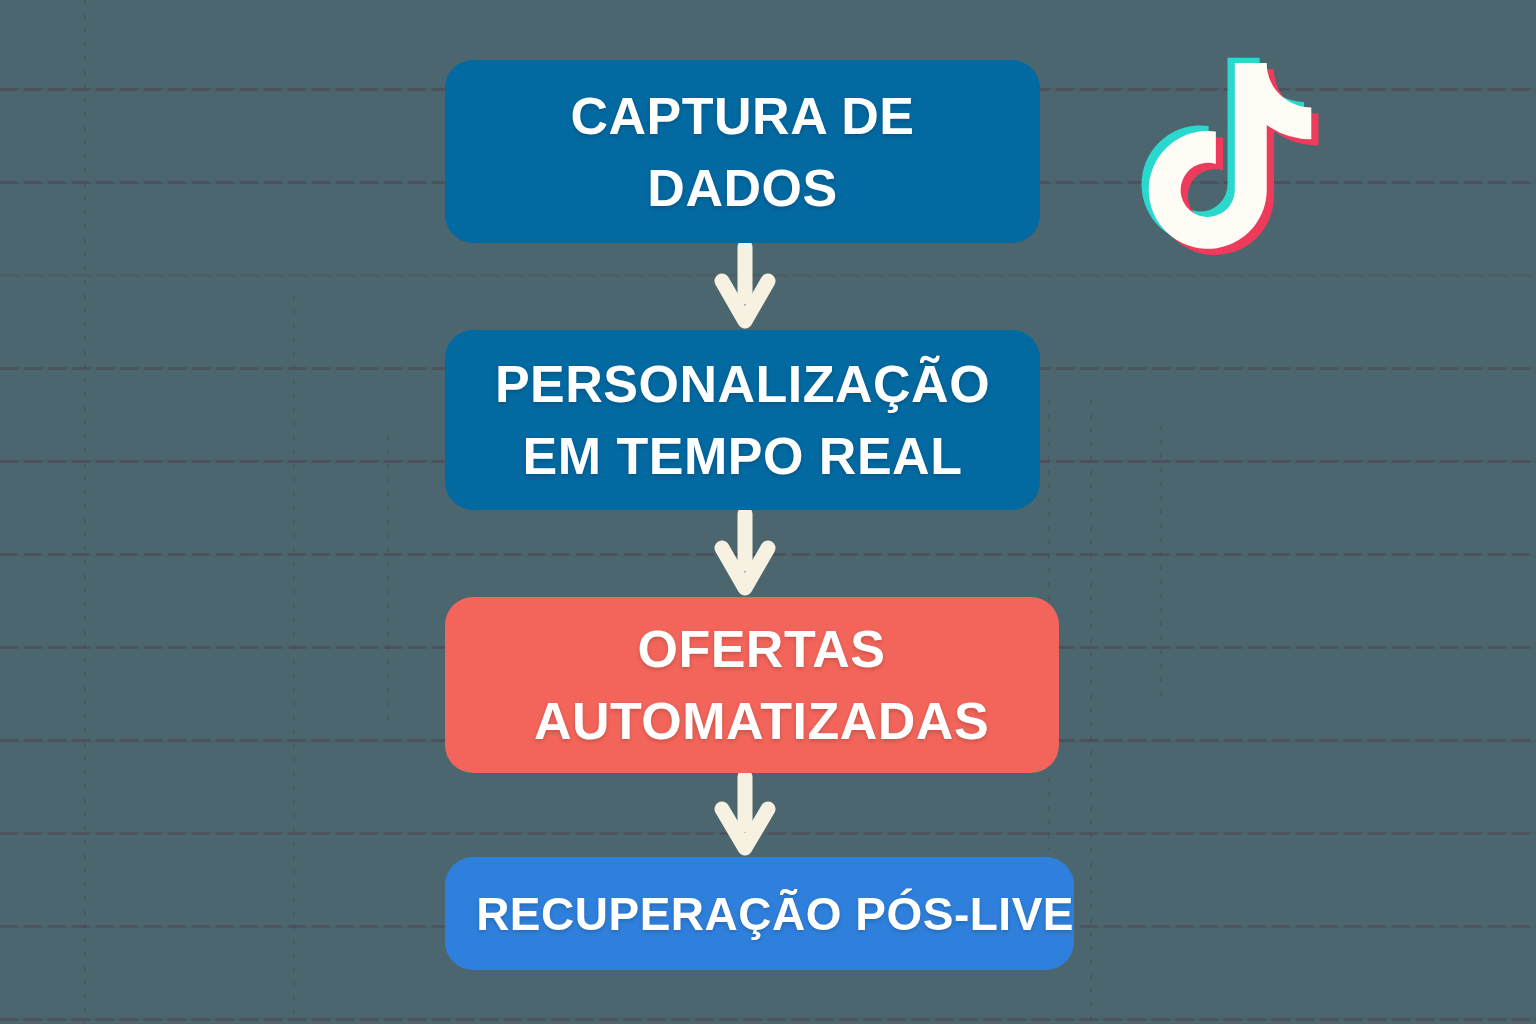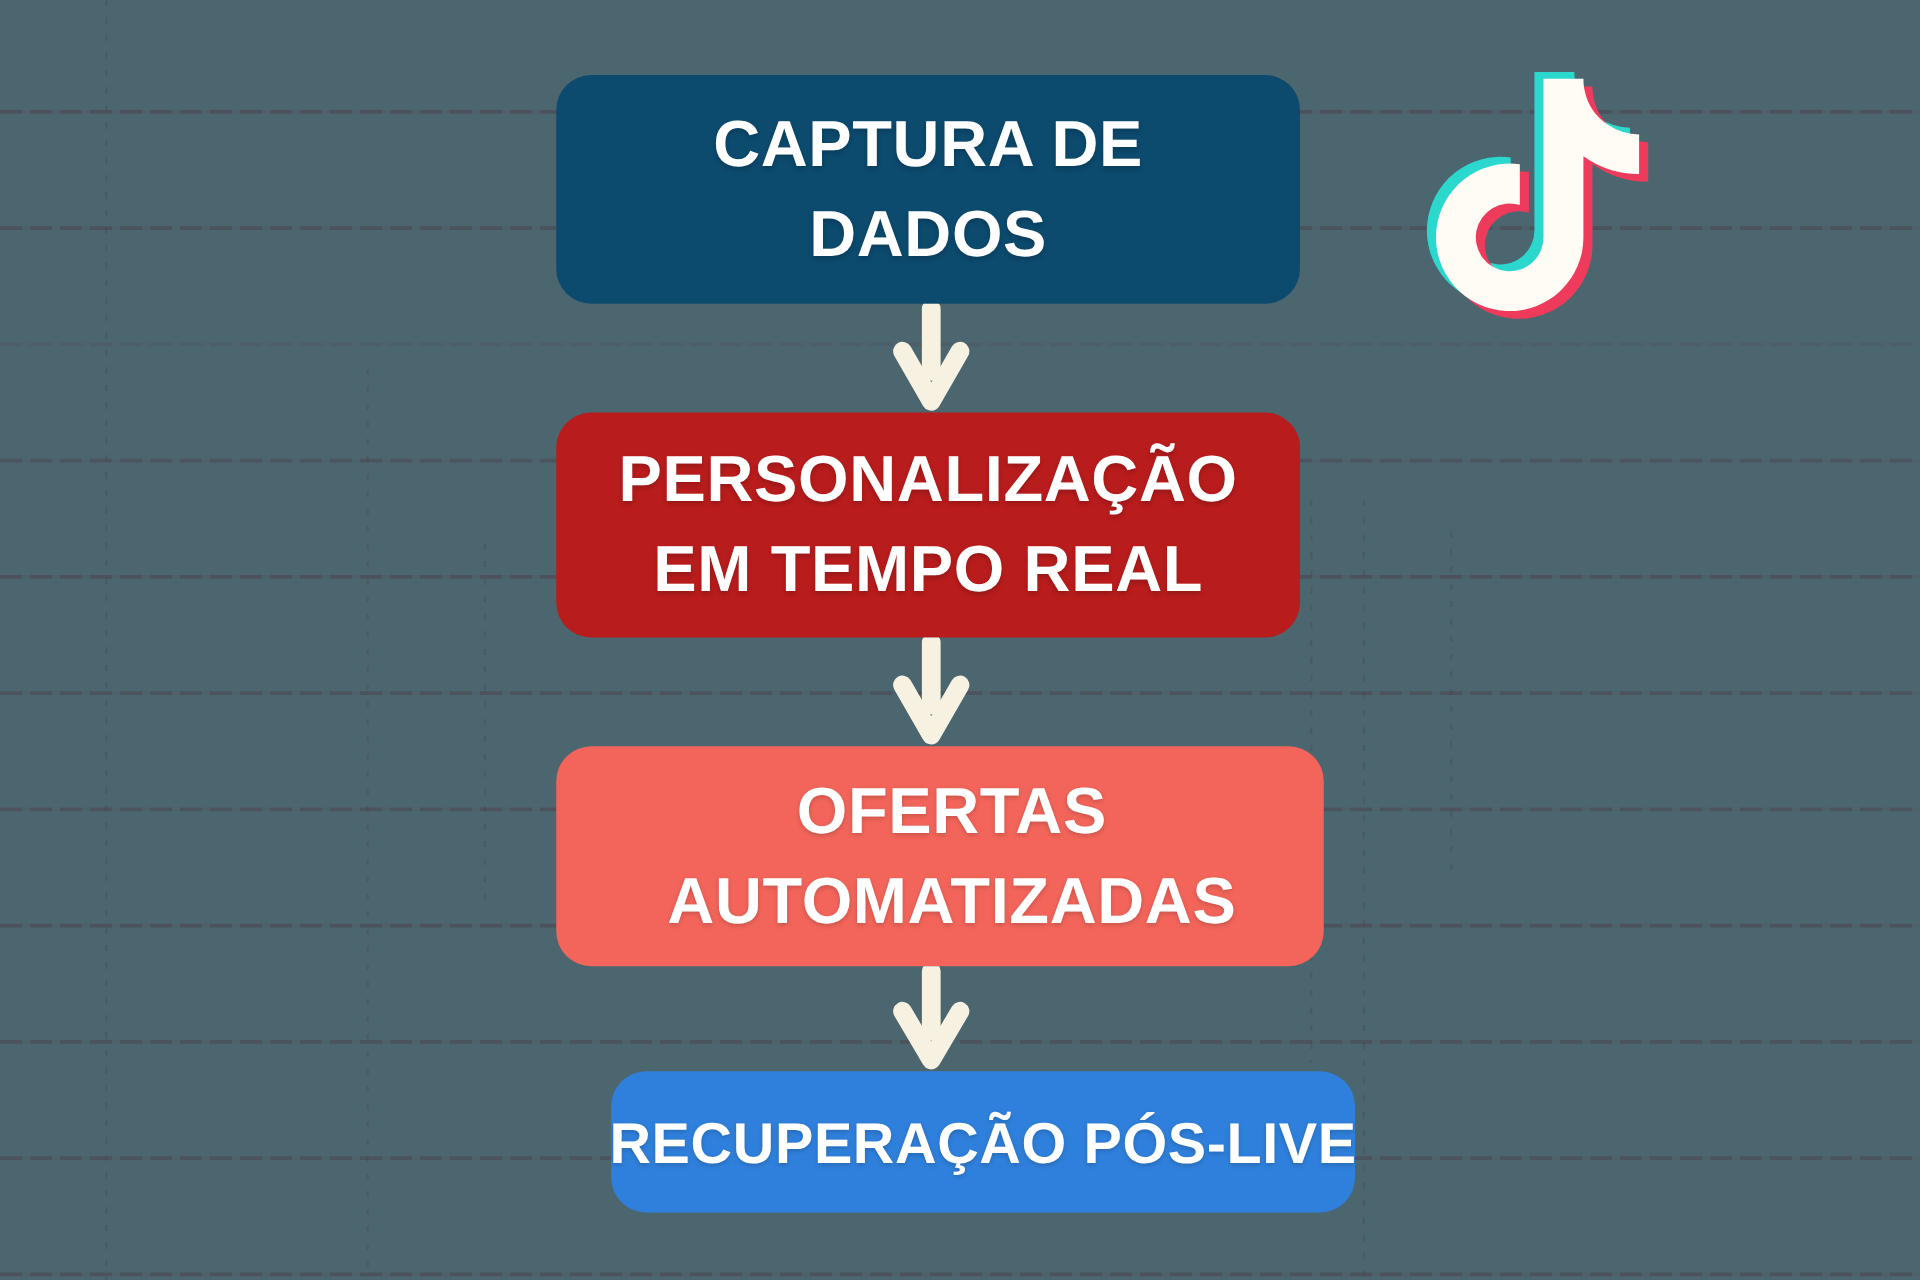--- a/index.html
+++ b/index.html
@@ -35,21 +35,21 @@
   .step .label{
     white-space:pre-line;
     font-weight:bold;
     font-size:52px;line-height:72px;
     letter-spacing:.5px;
     text-shadow:0 2px 4px rgba(0,0,0,.18);
   }
   #step-1{top:60px;height:183px;}
   #step-2{top:330px;height:180px;}
   #step-3{top:597px;height:176px;}
-  #step-4{top:857px;height:113px;justify-content:center;margin-left:44px;}
+  #step-4{top:857px;height:113px;justify-content:flex-end;padding-left:34px;}
   #step-4 .label{font-size:46px;line-height:54px;white-space:nowrap;}
   .arrow{position:absolute;left:713px;}
   #arrow-1{top:243px;}
   #arrow-2{top:510px;}
   #arrow-3{top:773px;}
   .arrow path{
     fill:none;stroke:var(--arrow,#F7F1E2);
     stroke-width:15;stroke-linecap:round;stroke-linejoin:round;
   }
   .tiktok{position:absolute;left:1140px;top:52px;}
@@ -72,31 +72,31 @@
       <div class="rule-h" style="top: 925px; opacity: 0.8;"></div>
       <div class="rule-h" style="top: 1018px; opacity: 0.9;"></div>
       <div class="rule-v" style="left: 84px; top: 0px; height: 1024px;"></div>
       <div class="rule-v" style="left: 293px; top: 295px; height: 729px;"></div>
       <div class="rule-v" style="left: 387px; top: 435px; height: 290px;"></div>
       <div class="rule-v" style="left: 1048px; top: 400px; height: 450px;"></div>
       <div class="rule-v" style="left: 1090px; top: 400px; height: 624px;"></div>
       <div class="rule-v" style="left: 1160px; top: 425px; height: 280px;"></div>
     </div>
 
-  <div class="step" id="step-1" style="background: #0c4a6e;">
+  <div class="step" id="step-1" style="background: #0369a1;">
     <span class="label">CAPTURA DE
 DADOS</span>
   </div>
 
   <svg class="arrow" id="arrow-1" width="64" height="87" viewBox="0 0 64 87">
     <path d="M32 4 L32 54"></path>
       <path d="M9 38 L32 78 L55 38"></path>
   </svg>
 
-  <div class="step" id="step-2" style="background: #b91c1c;">
+  <div class="step" id="step-2" style="background: #0369a1;">
     <span class="label">PERSONALIZAÇÃO
 EM TEMPO REAL</span>
   </div>
 
   <svg class="arrow" id="arrow-2" width="64" height="87" viewBox="0 0 64 87">
     <path d="M32 4 L32 54"></path>
       <path d="M9 38 L32 78 L55 38"></path>
   </svg>
 
   <div class="step" id="step-3" style="background: rgb(243, 101, 90); padding-left: 19px;">

